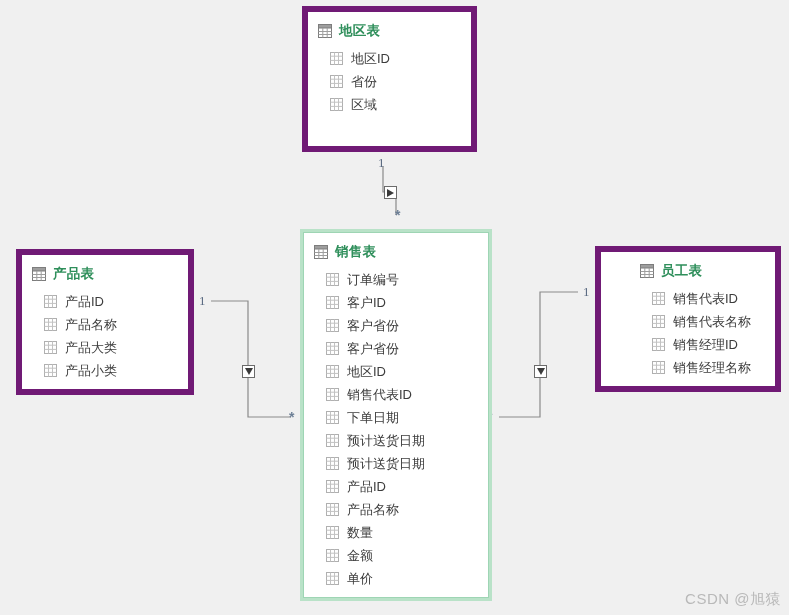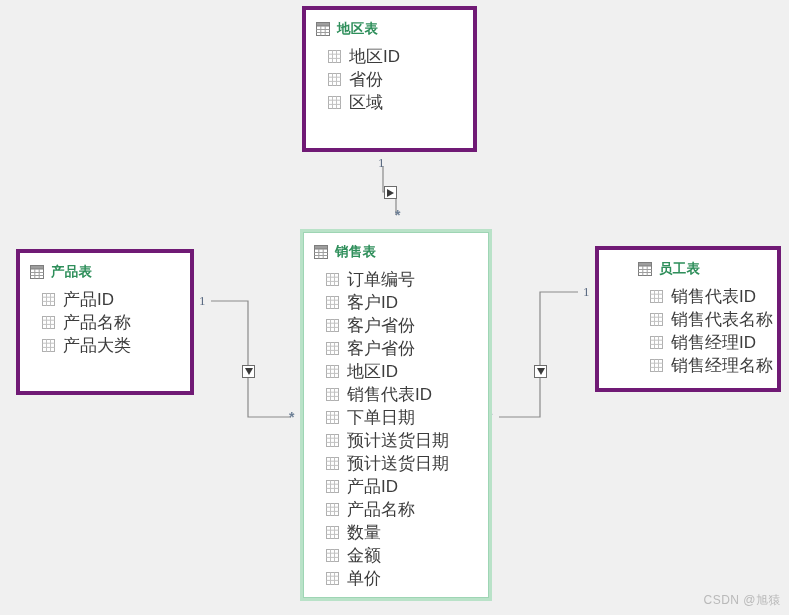--- a/index.html
+++ b/index.html
@@ -22,21 +22,21 @@
     background: #f0f0f0;
   }
 
   
   .table-card {
     position: absolute;
     background: #ffffff;
     box-sizing: border-box;
   }
   .table-card.plain {
-    border: 4px solid #701a75;
+    border: 6px solid #701a75;
   }
   .table-card.selected {
     border: 1px solid #8fce b0;
     border: 1px solid #9ed5b4;
     box-shadow: 0 0 0 3px #b9e2c8;
   }
 
   .card-title {
     display: flex;
     align-items: center;
@@ -53,21 +53,21 @@
 
   .field-list {
     margin-top: 7px;
     padding: 0 0 0 22px;
   }
   .field-row {
     display: flex;
     align-items: center;
     gap: 8px;
     height: 23px;
-    font-size: 17px;
+    font-size: 13px;
     color: #3c3c3c;
     white-space: nowrap;
   }
 
   
   .icon {
     display: inline-block;
     flex: 0 0 auto;
     line-height: 0;
   }
@@ -109,21 +109,21 @@
     align-items: center;
     justify-content: center;
   }
   .dir-box .tri { display: block; }
 
   
   .watermark {
     position: absolute;
     right: 8px;
     bottom: 6px;
-    font-size: 12px;
+    font-size: 15px;
     color: #b9b9b9;
     letter-spacing: .5px;
     white-space: nowrap;
     font-family: "Liberation Sans", "DejaVu Sans", sans-serif;
   }
 </style>
 </head>
 <body>
 
 <div id="canvas">
@@ -262,20 +262,32 @@
           <svg width="13" height="13" viewBox="0 0 13 13">
             <rect x="0.5" y="0.5" width="12" height="12" fill="#ffffff" stroke="#b0b0b0"></rect>
             <line x1="0.5" y1="4.2" x2="12.5" y2="4.2" stroke="#c2c2c2"></line>
             <line x1="0.5" y1="8.4" x2="12.5" y2="8.4" stroke="#c2c2c2"></line>
             <line x1="4.5" y1="0.5" x2="4.5" y2="12.5" stroke="#c2c2c2"></line>
             <line x1="8.5" y1="0.5" x2="8.5" y2="12.5" stroke="#c2c2c2"></line>
           </svg>
         </span>
         <span>产品大类</span>
       </div>
+      <div class="field-row">
+        <span class="icon">
+          <svg width="13" height="13" viewBox="0 0 13 13">
+            <rect x="0.5" y="0.5" width="12" height="12" fill="#ffffff" stroke="#b0b0b0"></rect>
+            <line x1="0.5" y1="4.2" x2="12.5" y2="4.2" stroke="#c2c2c2"></line>
+            <line x1="0.5" y1="8.4" x2="12.5" y2="8.4" stroke="#c2c2c2"></line>
+            <line x1="4.5" y1="0.5" x2="4.5" y2="12.5" stroke="#c2c2c2"></line>
+            <line x1="8.5" y1="0.5" x2="8.5" y2="12.5" stroke="#c2c2c2"></line>
+          </svg>
+        </span>
+        <span>产品小类</span>
+      </div>
     </div>
   </div>
 
   <div class="table-card selected" style="left:303px; top:232px; width:186px; height:366px;">
     <div class="card-title">
       <span class="icon">
         <svg width="14" height="14" viewBox="0 0 14 14">
           <rect x="0.5" y="0.5" width="13" height="13" fill="#ffffff" stroke="#7d7d7d"></rect>
           <rect x="0.5" y="0.5" width="13" height="3.5" fill="#9e9e9e" stroke="#7d7d7d"></rect>
           <line x1="0.5" y1="7.5" x2="13.5" y2="7.5" stroke="#9e9e9e"></line>

